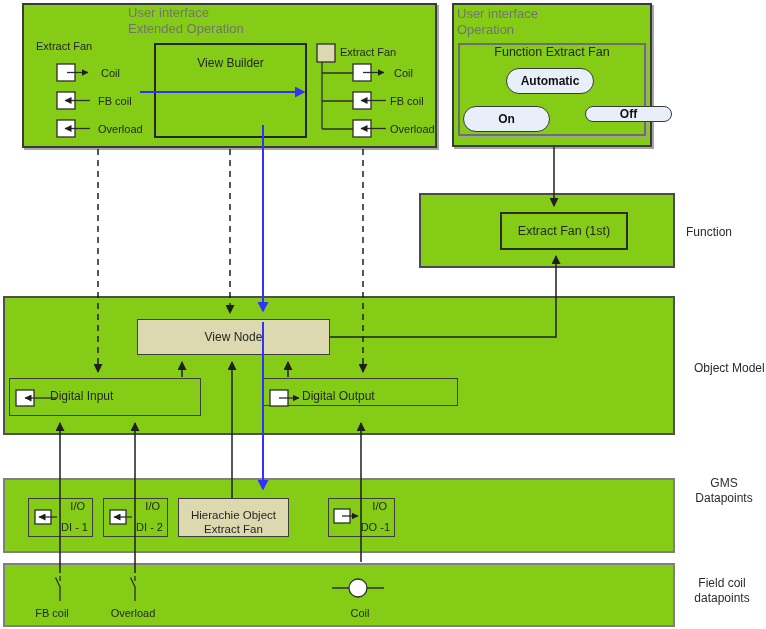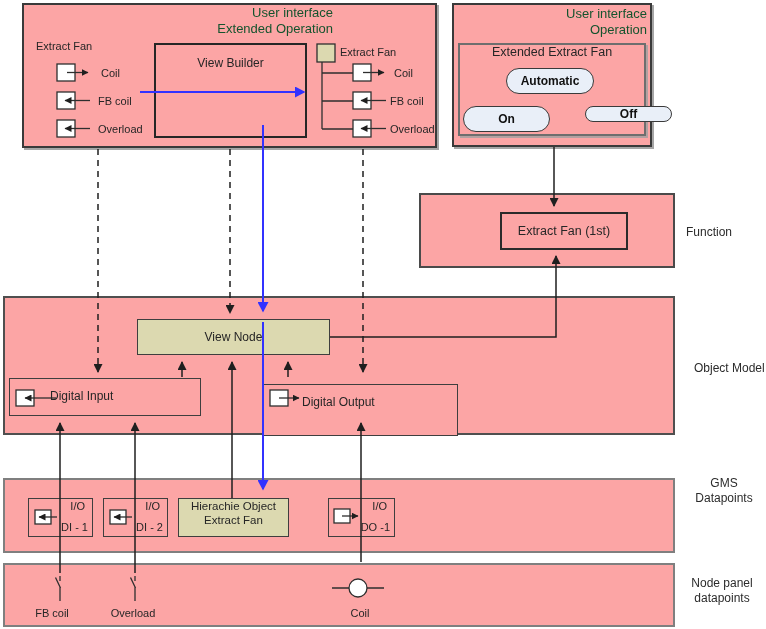--- a/index.html
+++ b/index.html
@@ -1,20 +1,20 @@
 <!DOCTYPE html>
 <html style="--accent-tan: #dcd9b0; --button-fill: #e9eff8; --flow-blue: #3232ff;"><head>
 <meta charset="utf-8">
 <style>
   html,body{margin:0;padding:0;background:#fff;}
   #stage{position:relative;width:766px;height:629px;background:#fff;
          font-family:"Liberation Sans", sans-serif;color:#262626;overflow:hidden;}
-  .box{position:absolute;box-sizing:border-box;background:#fca5a5;}
+  .box{position:absolute;box-sizing:border-box;background:#84cc16;}
   .lbl{position:absolute;font-size:11px;line-height:13px;color:#262626;white-space:nowrap;}
-  .title{position:absolute;font-size:13px;line-height:16px;text-align:right;color:#14532d;}
+  .title{position:absolute;font-size:13px;line-height:16px;text-align:left;color:#737373;}
   .seclbl{position:absolute;font-size:12px;line-height:15px;color:#2b2b2b;white-space:nowrap;}
   .ctr{text-align:center;}
   .panel-outer{border:2px solid #3a3a3a;box-shadow:2px 2px 0 rgba(150,150,150,.85);}
   .panel-inner{border:2px solid #6e6e6e;box-shadow:2px 2px 0 rgba(160,160,160,.8);}
   .pill{position:absolute;box-sizing:border-box;border:1.5px solid #3a3a3a;border-radius:14px;
         background:var(--button-fill,#e9eff8);display:flex;align-items:center;justify-content:center;
         font-size:12px;font-weight:bold;color:#111;cursor:pointer;}
   .flexc{display:flex;align-items:center;justify-content:center;}
   .tanbox{background:var(--accent-tan,#dcd9b0);}
   #overlay{position:absolute;left:0;top:0;z-index:5;pointer-events:none;}
@@ -49,68 +49,68 @@
   <div class="lbl" style="left:394px;top:67px;">Coil</div>
   <div class="lbl" style="left:390px;top:95px;">FB coil</div>
   <div class="lbl" style="left:390px;top:123px;">Overload</div>
 
   <div class="box panel-outer" style="left:452px;top:3px;width:200px;height:144px;"></div>
   <div class="title" style="left:457px;top:6px;width:190px;">
     <span style="display:block">User interface</span>
     <span style="display:block">Operation</span>
   </div>
   <div class="box panel-inner" style="left:458px;top:43px;width:188px;height:93px;"></div>
-  <div class="lbl ctr" style="left:460px;top:46px;width:184px;font-size:12.5px;">Extended Extract Fan</div>
+  <div class="lbl ctr" style="left:460px;top:46px;width:184px;font-size:12.5px;">Function Extract Fan</div>
   <div class="pill" style="left:463px;top:106px;width:87px;height:26px;">On</div>
   <div class="pill" style="left:506px;top:68px;width:88px;height:26px;">Automatic</div>
   <div class="pill" style="left:585px;top:106px;width:87px;height:16px;">Off</div>
 
   <div class="box" style="left:419px;top:193px;width:256px;height:75px;border:2px solid #4a4a4a;"></div>
   <div class="box flexc" style="left:500px;top:212px;width:128px;height:38px;border:2px solid #2b2b2b;font-size:12.5px;">Extract Fan (1st)</div>
   <div class="seclbl" style="left:686px;top:225px;">Function</div>
 
   <div class="box" style="left:3px;top:296px;width:672px;height:139px;border:2px solid #4f4f4f;"></div>
   <div class="box flexc tanbox" style="left:137px;top:319px;width:193px;height:36px;border:1px solid #3e3e3e;font-size:12px;">View Node</div>
   <div class="box" style="left:9px;top:378px;width:192px;height:38px;border:1px solid #3e3e3e;">
     <span class="lbl" style="left:40px;top:11px;font-size:12px;">Digital Input</span>
   </div>
-  <div class="box" style="left:263px;top:378px;width:195px;height:52px;border:1px solid #3e3e3e;margin-top:6px;">
+  <div class="box" style="left:263px;top:378px;width:195px;height:28px;border:1px solid #3e3e3e;">
     <span class="lbl" style="left:38px;top:11px;font-size:12px;">Digital Output</span>
   </div>
   <div class="seclbl" style="left:694px;top:361px;text-align:center;">Object Model</div>
 
   <div class="box" style="left:3px;top:478px;width:672px;height:75px;border:2px solid #7f7f7f;"></div>
   <div class="box" style="left:28px;top:498px;width:65px;height:39px;border:1px solid #3e3e3e;">
     <span class="lbl" style="right:7px;top:1px;">I/O</span>
     <span class="lbl" style="right:4px;bottom:2px;">DI - 1</span>
   </div>
   <div class="box" style="left:103px;top:498px;width:65px;height:39px;border:1px solid #3e3e3e;">
     <span class="lbl" style="right:7px;top:1px;">I/O</span>
     <span class="lbl" style="right:4px;bottom:2px;">DI - 2</span>
   </div>
   <div class="box tanbox" style="left:178px;top:498px;width:111px;height:39px;border:1px solid #3e3e3e;
-       display:flex;flex-direction:column;align-items:center;justify-content:flex-start;font-size:11.5px;line-height:14px;">
+       display:flex;flex-direction:column;align-items:center;justify-content:flex-end;font-size:11.5px;line-height:14px;">
     <span>Hierachie Object</span>
     <span>Extract Fan</span>
   </div>
   <div class="box" style="left:328px;top:498px;width:67px;height:39px;border:1px solid #3e3e3e;">
     <span class="lbl" style="right:7px;top:1px;">I/O</span>
     <span class="lbl" style="right:4px;bottom:2px;">DO -1</span>
   </div>
   <div class="seclbl ctr" style="left:682px;top:476px;width:84px;">
     <span style="display:block">GMS</span>
     <span style="display:block">Datapoints</span>
   </div>
 
   <div class="box" style="left:3px;top:563px;width:672px;height:64px;border:2px solid #7f7f7f;"></div>
   <div class="lbl ctr" style="left:20px;top:607px;width:64px;">FB coil</div>
   <div class="lbl ctr" style="left:100px;top:607px;width:66px;">Overload</div>
   <div class="lbl ctr" style="left:328px;top:607px;width:64px;">Coil</div>
   <div class="seclbl ctr" style="left:678px;top:576px;width:88px;">
-    <span style="display:block">Node panel</span>
+    <span style="display:block">Field coil</span>
     <span style="display:block">datapoints</span>
   </div>
 
   <svg id="overlay" width="766" height="629" viewBox="0 0 766 629">
     <defs>
       <marker id="ah" markerUnits="userSpaceOnUse" markerWidth="10" markerHeight="9" refX="8" refY="4.5" orient="auto">
         <path class="mkb" d="M0,0L9,4.5L0,9Z"></path>
       </marker>
       <marker id="ahs" markerUnits="userSpaceOnUse" markerWidth="8" markerHeight="7" refX="6.5" refY="3.5" orient="auto">
         <path class="mkb" d="M0,0L7,3.5L0,7Z"></path>

